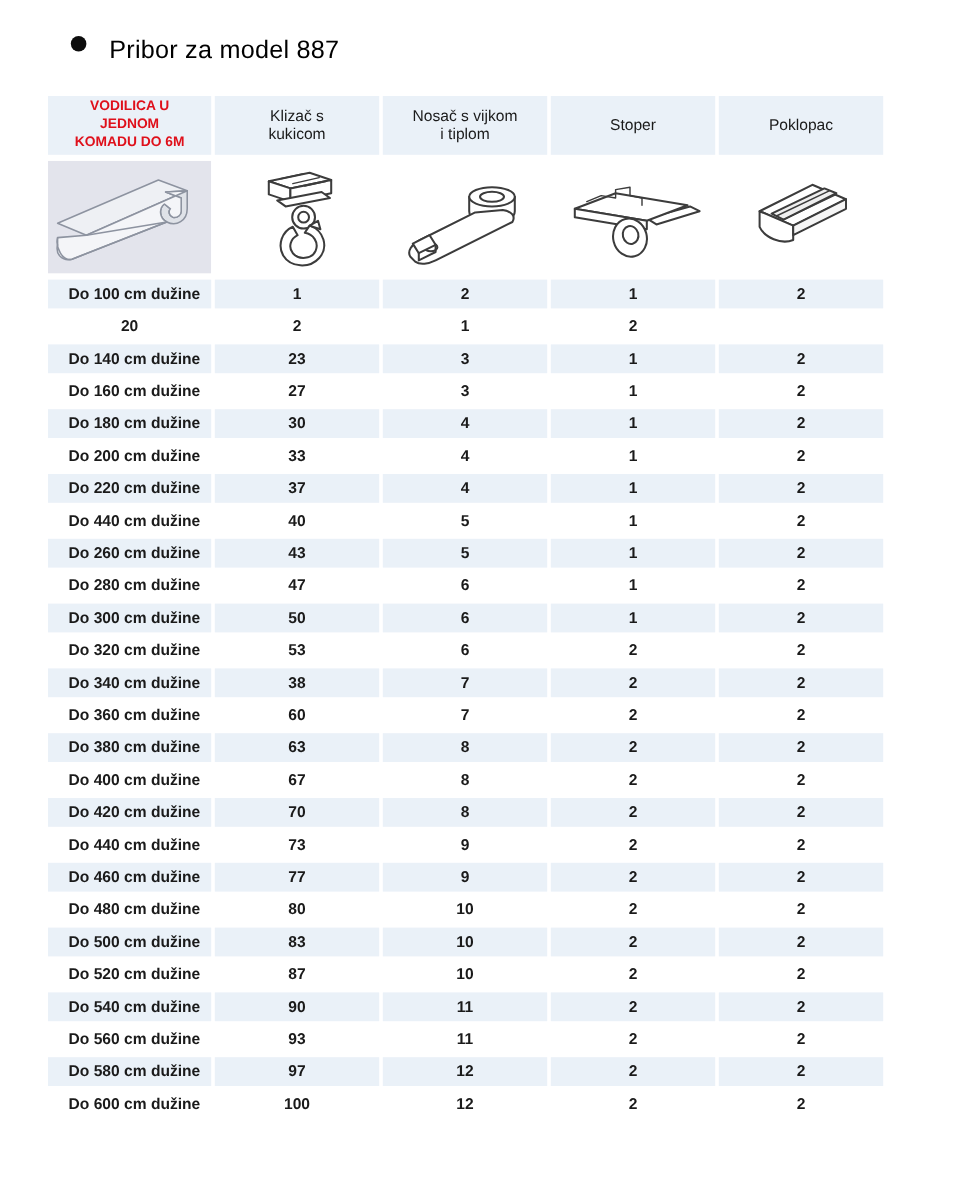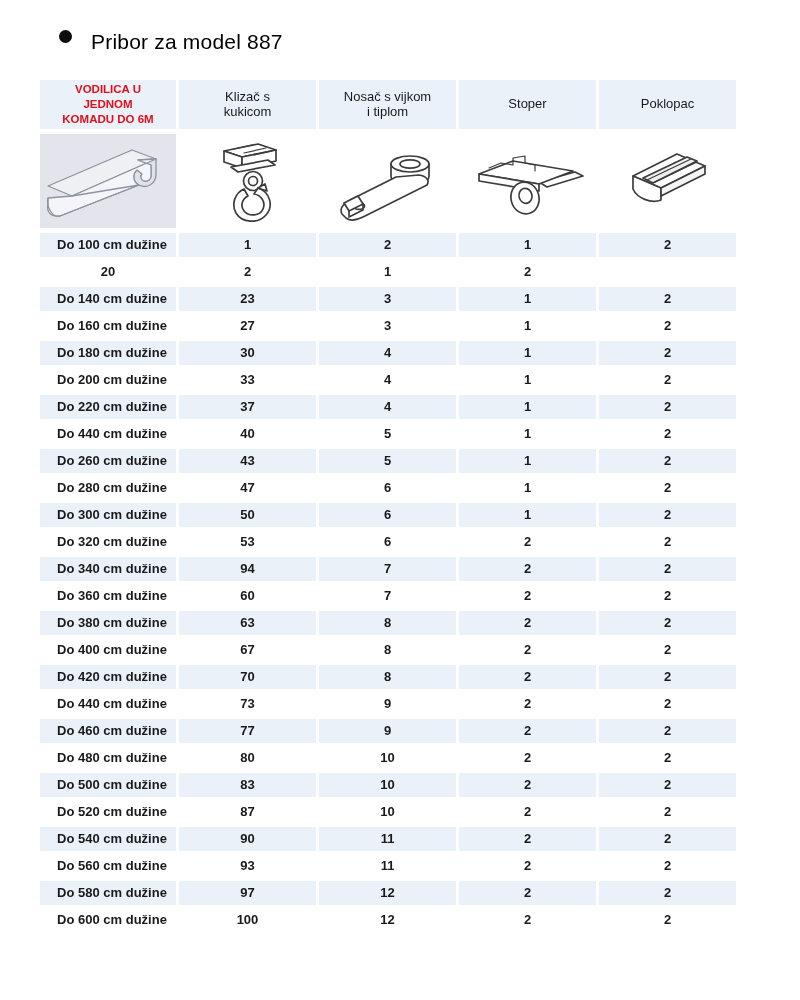--- a/index.html
+++ b/index.html
@@ -225,21 +225,21 @@
         </div>
         <div class="trow">
           <div class="cell label">Do 320 cm dužine</div>
           <div class="cell num">53</div>
           <div class="cell num">6</div>
           <div class="cell num">2</div>
           <div class="cell num">2</div>
         </div>
         <div class="trow shaded">
           <div class="cell label">Do 340 cm dužine</div>
-          <div class="cell num">94</div>
+          <div class="cell num">38</div>
           <div class="cell num">7</div>
           <div class="cell num">2</div>
           <div class="cell num">2</div>
         </div>
         <div class="trow">
           <div class="cell label">Do 360 cm dužine</div>
           <div class="cell num">60</div>
           <div class="cell num">7</div>
           <div class="cell num">2</div>
           <div class="cell num">2</div>

